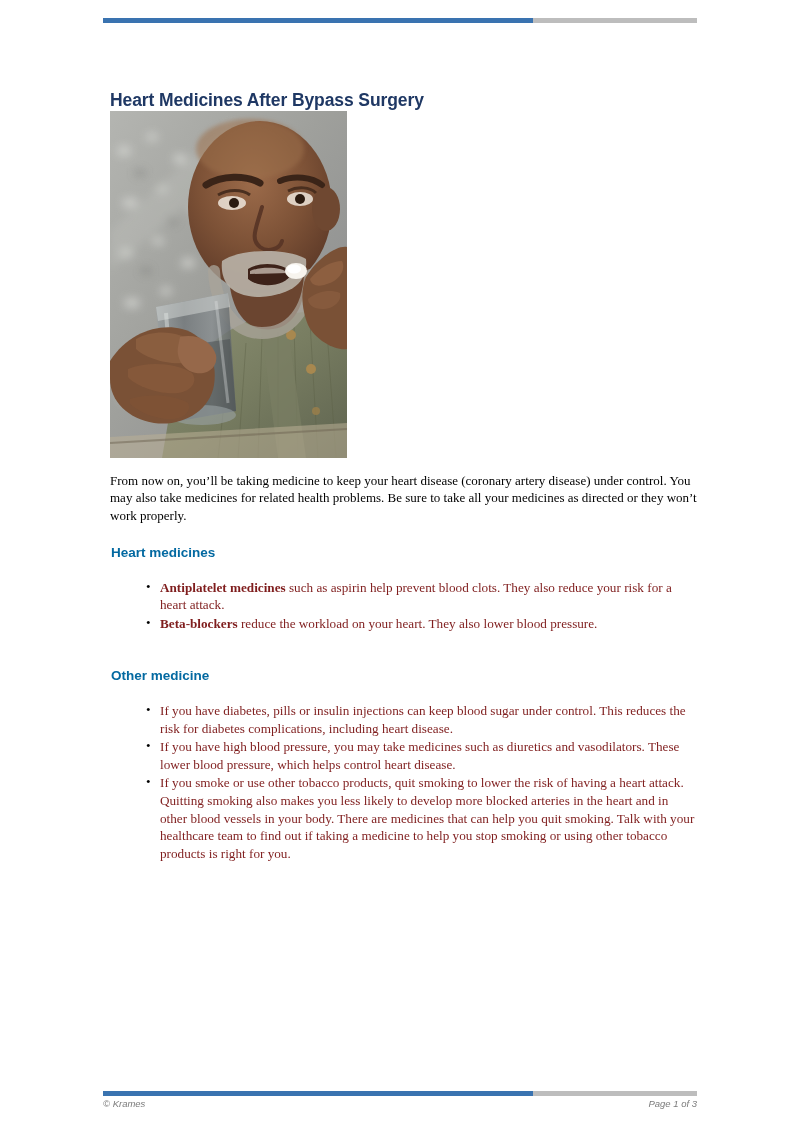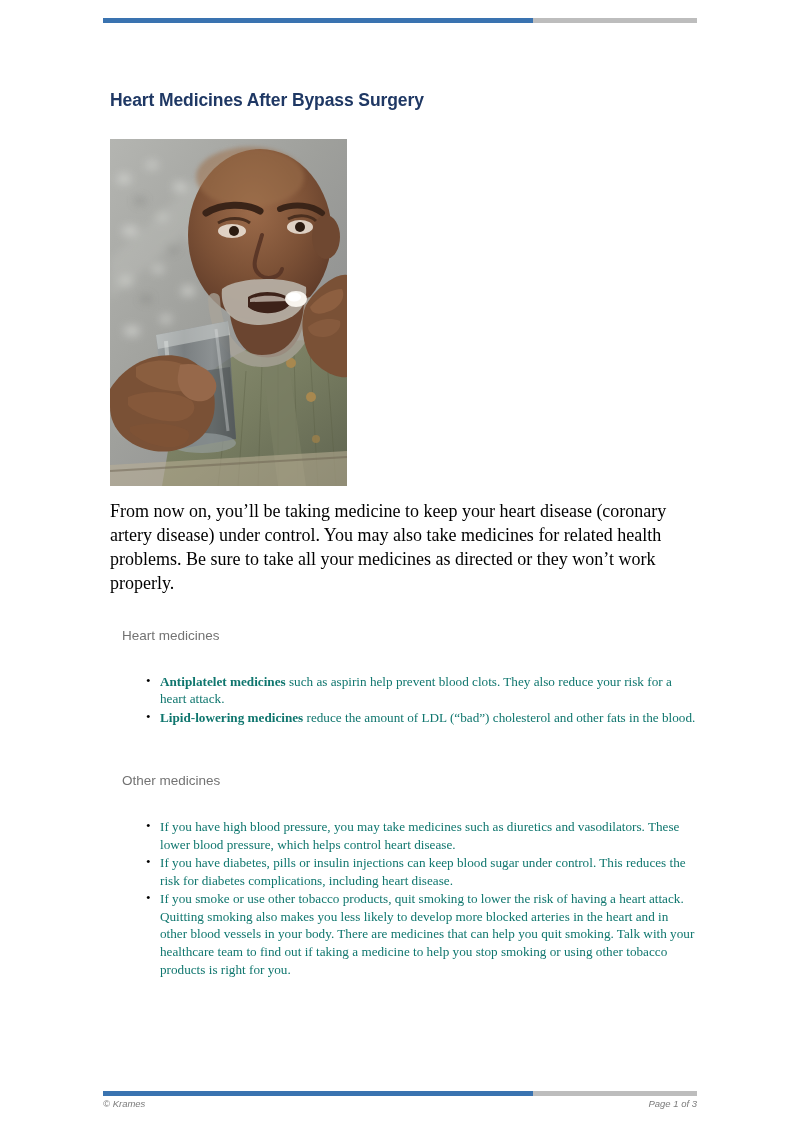--- a/index.html
+++ b/index.html
@@ -55,62 +55,62 @@
     left: 110px;
     top: 90px;
     width: 587px;
   }
 
   h1.doc-title {
     font-family: "Liberation Sans", "DejaVu Sans", sans-serif;
     font-size: 17.5px;
     font-weight: bold;
     color: #1f3864;
-    margin: 0 0 28px 0;
+    margin: 0 0 0 0;
     letter-spacing: -0.1px;
     line-height: 1.2;
   }
 
   h2.section-heading {
     font-family: "Liberation Sans", "DejaVu Sans", sans-serif;
     font-size: 13.5px;
-    font-weight: normal;
-    color: #737373;
-    margin: 12px;
+    font-weight: bold;
+    color: #0369a1;
+    margin: 1px;
     line-height: 1.25;
   }
 
   .photo-wrap {
     width: 237px;
     height: 347px;
     margin: 0 0 14px 0;
     overflow: hidden;
     position: relative;
     background: #9a9a98;
   }
   .photo-wrap svg { display: block; }
 
   p.body-text {
     font-family: "Liberation Serif", "DejaVu Serif", serif;
-    font-size: 18px;
+    font-size: 13px;
     color: #000000;
     margin: 0;
     line-height: 1.33;
     text-align: left;
   }
 
   ul.bullets {
     margin: 4px 0 0 0;
     padding: 0 0 0 36px;
     list-style: none;
   }
   ul.bullets li {
     font-family: "Liberation Serif", "DejaVu Serif", serif;
     font-size: 13.2px;
-    color: #0f766e;
+    color: #7f1d1d;
     line-height: 1.33;
     margin: 0 0 1px 0;
     position: relative;
     padding-left: 14px;
   }
   ul.bullets li::before {
     content: "\2022";
     position: absolute;
     left: 0;
     top: -1px;
@@ -291,35 +291,35 @@
     <div class="gap-md"></div>
 
     <h2 class="section-heading">Heart medicines</h2>
     <div class="gap-sm"></div>
 
     <ul class="bullets">
       <li>
         <b>Antiplatelet medicines</b><span> such as aspirin help prevent blood clots. They also reduce your risk for a heart attack.</span>
       </li>
       <li>
-        <b>Lipid-lowering medicines</b><span> reduce the amount of LDL (“bad”) cholesterol and other fats in the blood.</span>
+        <b>Beta-blockers</b><span> reduce the workload on your heart. They also lower blood pressure.</span>
       </li>
     </ul>
 
     <div class="gap-xl"></div>
 
-    <h2 class="section-heading">Other medicines</h2>
+    <h2 class="section-heading">Other medicine</h2>
     <div class="gap-sm"></div>
 
     <ul class="bullets">
       <li>
+        <span>If you have diabetes, pills or insulin injections can keep blood sugar under control. This reduces the risk for diabetes complications, including heart disease.</span>
+      </li>
+      <li>
         <span>If you have high blood pressure, you may take medicines such as diuretics and vasodilators. These lower blood pressure, which helps control heart disease.</span>
-      </li>
-      <li>
-        <span>If you have diabetes, pills or insulin injections can keep blood sugar under control. This reduces the risk for diabetes complications, including heart disease.</span>
       </li>
       <li>
         <span>If you smoke or use other tobacco products, quit smoking to lower the risk of having a heart attack. Quitting smoking also makes you less likely to develop more blocked arteries in the heart and in other blood vessels in your body. There are medicines that can help you quit smoking. Talk with your healthcare team to find out if taking a medicine to help you stop smoking or using other tobacco products is right for you.</span>
       </li>
     </ul>
 
     <div class="gap-lg"></div>
 
 
   </div>

